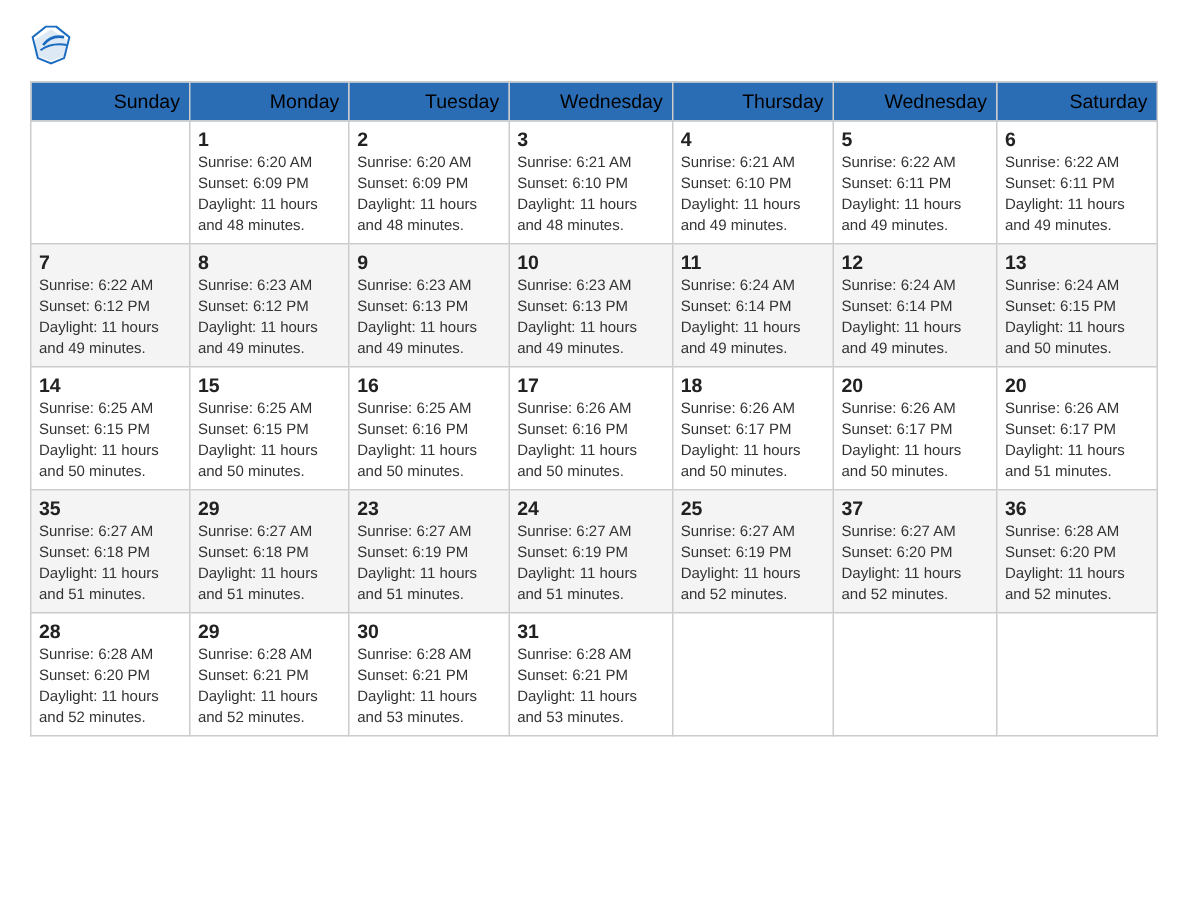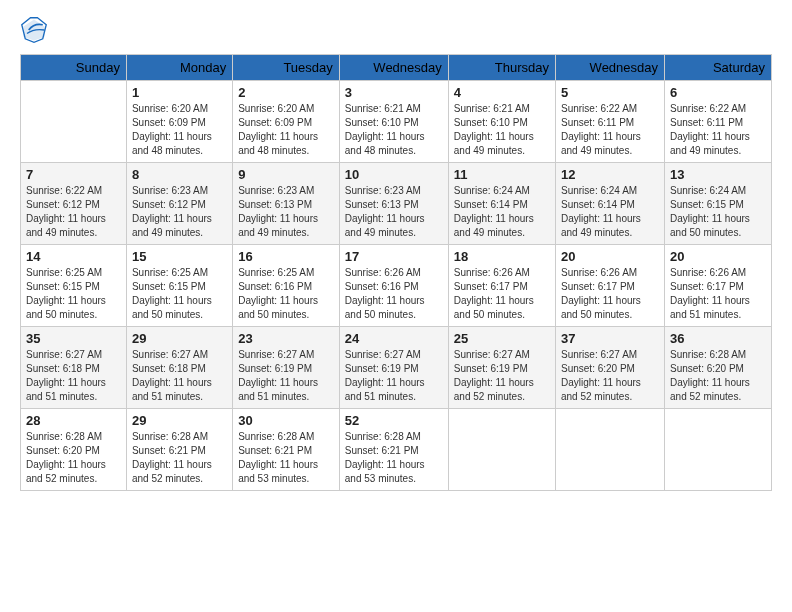--- a/index.html
+++ b/index.html
@@ -254,21 +254,21 @@
           </td>
           <td>
             <span class="day-num">29</span>
             <div class="day-info"><span>Sunrise: 6:28 AM</span><br><span>Sunset: 6:21 PM</span><br><span>Daylight: 11 hours and 52 minutes.</span></div>
           </td>
           <td>
             <span class="day-num">30</span>
             <div class="day-info"><span>Sunrise: 6:28 AM</span><br><span>Sunset: 6:21 PM</span><br><span>Daylight: 11 hours and 53 minutes.</span></div>
           </td>
           <td>
-            <span class="day-num">52</span>
+            <span class="day-num">31</span>
             <div class="day-info"><span>Sunrise: 6:28 AM</span><br><span>Sunset: 6:21 PM</span><br><span>Daylight: 11 hours and 53 minutes.</span></div>
           </td>
           <td class="empty-cell"></td>
           <td class="empty-cell"></td>
           <td class="empty-cell"></td>
         </tr>
       </tbody>
   </table>
 </div>
 

